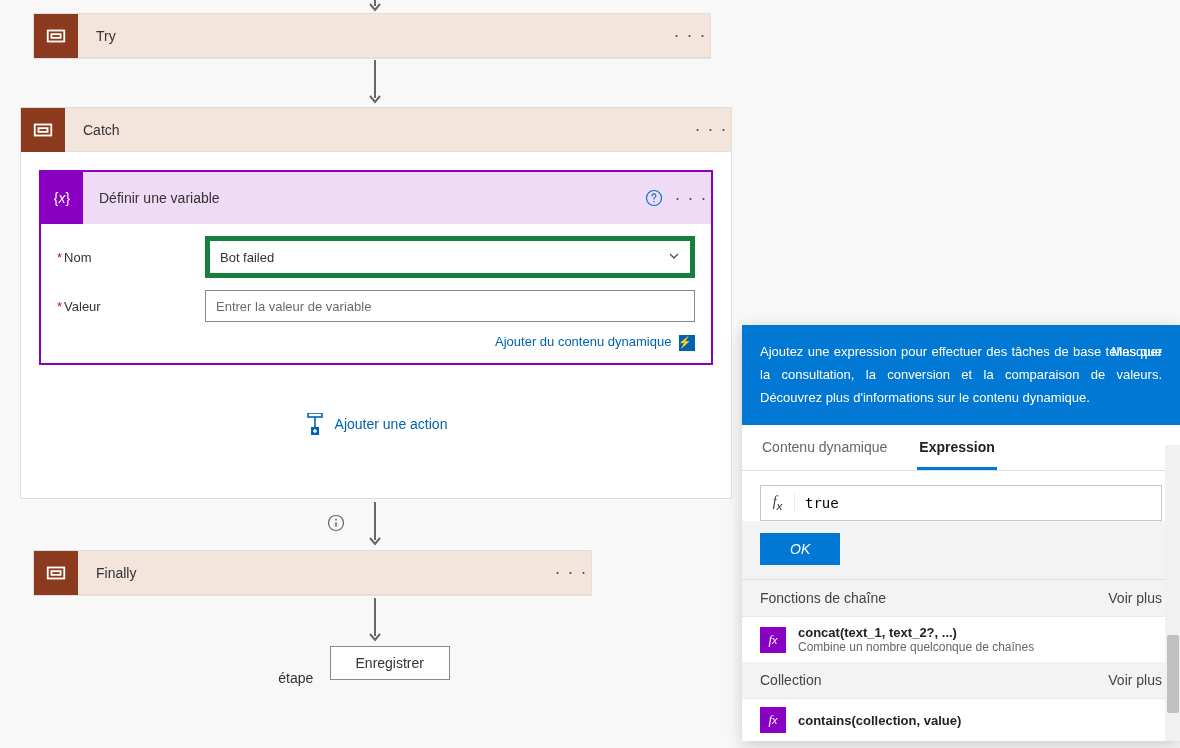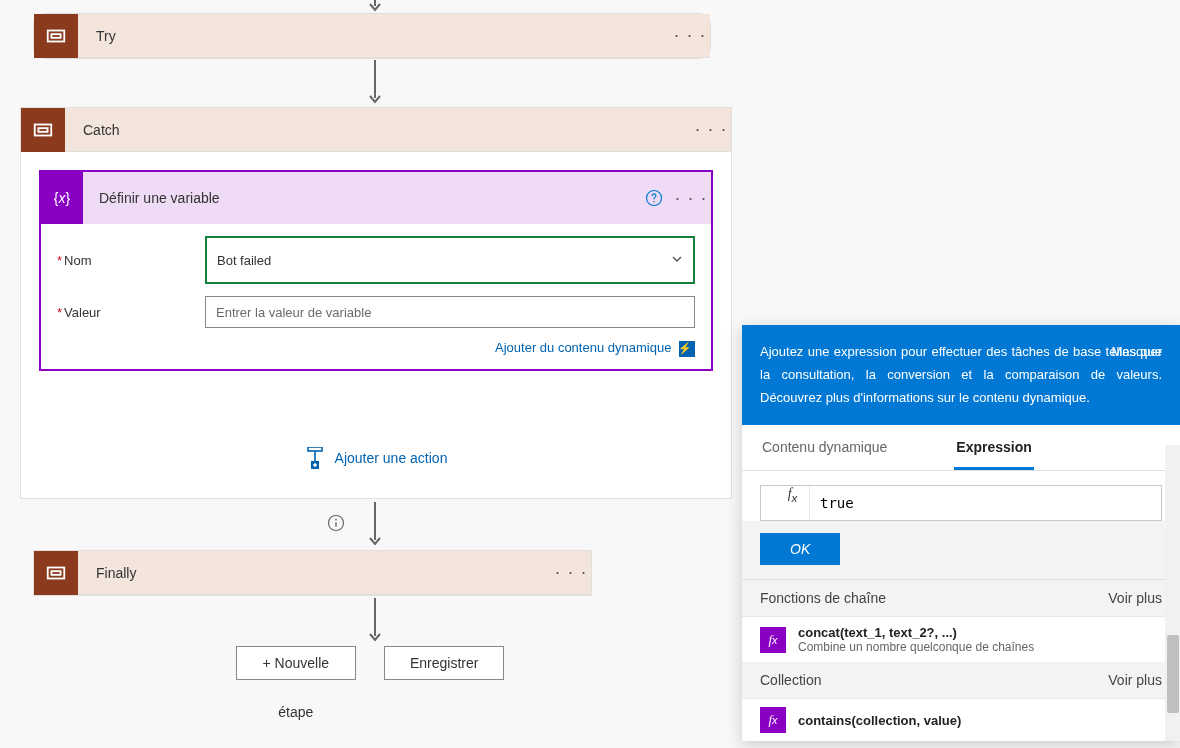--- a/index.html
+++ b/index.html
@@ -10,66 +10,66 @@
 .arrow-down { position: absolute; left: 369px; width: 12px; }
 .arrow-down svg { display: block; }
 
 .scope-block { position: absolute; background: #fff; border: 1px solid #e1dfdd; }
 .scope-header { display: flex; align-items: center; height: 44px; background: #f3e4dc; border-bottom: 1px solid #e1dfdd; }
 .scope-icon-box { width: 44px; height: 44px; background: #8b3a1e; display: flex; align-items: center; justify-content: center; }
 .scope-icon-box svg { width: 22px; height: 22px; }
 .scope-title { flex: 1; padding-left: 18px; font-size: 14px; color: #333; }
 .scope-more { width: 40px; text-align: center; color: #555; font-size: 18px; letter-spacing: 1px; cursor: pointer; }
 
-.try-block { left: 33px; top: 13px; width: 678px; border-radius: 12px; }
+.try-block { left: 33px; top: 13px; width: 678px; }
 
 .catch-block { left: 20px; top: 107px; width: 712px; height: 392px; }
 .catch-body { padding: 18px; }
 
 .action-card { border: 2px solid #8a00c2; background: #fff; }
 .action-header { display: flex; align-items: center; height: 52px; background: #efdbf5; }
 .action-icon-box { width: 42px; height: 52px; background: #8a00c2; display: flex; align-items: center; justify-content: center; color: #fff; font-size: 14px; }
 .action-title { flex: 1; padding-left: 16px; font-size: 14px; color: #333; }
 .action-help { width: 34px; height: 34px; display: flex; align-items: center; justify-content: center; color: #0078d4; cursor: pointer; }
 .action-more { width: 40px; text-align: center; color: #555; font-size: 18px; letter-spacing: 1px; cursor: pointer; }
 .action-body { padding: 12px 16px 8px 16px; }
 .form-row { display: flex; align-items: center; margin-bottom: 12px; }
 .form-label { width: 148px; font-size: 13px; color: #333; }
 .form-label .req { color: #c50f1f; margin-right: 2px; }
 .form-control { flex: 1; }
-.select-ctrl { border: 2px solid #15803d; height: 48px; display: flex; align-items: center; padding: 8px 10px; font-size: 13px; color: #333; background: #fff; cursor: pointer; position: relative; }
+.select-ctrl { border: 5px solid #15803d; height: 27px; display: flex; align-items: center; padding: 16px 10px; font-size: 13px; color: #333; background: #fff; cursor: pointer; position: relative; }
 .select-ctrl .chev { position: absolute; right: 10px; }
 .text-input { border: 1px solid #8a8886; height: 32px; width: 100%; padding: 0 10px; font-size: 13px; color: #3b82f6; background: #fff; }
 .text-input::placeholder { color: #6b6b6b; }
 .dyn-link-row { text-align: right; font-size: 13px; color: #0063b1; padding-bottom: 4px; }
 .dyn-link { cursor: pointer; }
 .dyn-link-icon { display: inline-flex; width: 16px; height: 16px; background: #0063b1; color: #fff; align-items: center; justify-content: center; font-size: 11px; vertical-align: middle; margin-left: 4px; border-right: 3px solid #0063b1; }
 
-.add-action-row { text-align: center; margin-top: 76px; }
+.add-action-row { text-align: center; margin-top: 48px; }
 .add-action-link { color: #0063b1; font-size: 14px; cursor: pointer; display: inline-flex; align-items: center; }
 .add-action-icon { display: inline-flex; margin-right: 10px; }
 
 .info-icon { position: absolute; left: 327px; top: 514px; width: 18px; height: 18px; color: #666; }
 
 .finally-block { left: 33px; top: 550px; width: 559px; }
 
 .bottom-buttons { position: absolute; left: 0; top: 646px; width: 740px; text-align: center; }
 .btn { display: inline-block; border: 1px solid #8a8886; background: #fff; padding: 8px 20px; font-size: 14px; color: #333; cursor: pointer; margin: 0 12px; min-width: 120px; }
 .btn-sub { display: block; border: none; background: transparent; font-size: 14px; color: #333; margin-top: 24px; }
 
 
 .panel { position: absolute; left: 742px; top: 325px; width: 438px; background: #fff; box-shadow: 0 4px 16px rgba(0,0,0,0.18); }
 .panel-blue { background: #0078d4; color: #fff; padding: 16px 18px; font-size: 13px; line-height: 1.75; text-align: justify; position: relative; }
 .panel-blue .hide-link { position: absolute; right: 18px; top: 16px; cursor: pointer; }
 .panel-blue a { color: #fff; cursor: pointer; }
-.panel-tabs { display: flex; padding: 0 18px; border-bottom: 1px solid #e1dfdd; gap: 37px; }
+.panel-tabs { display: flex; padding: 0 18px; border-bottom: 1px solid #e1dfdd; }
 .panel-tab { padding: 14px 2px 12px 2px; margin-right: 28px; font-size: 14px; color: #666; cursor: pointer; }
 .panel-tab.active { color: #222; border-bottom: 3px solid #0078d4; font-weight: 600; }
 .expr-input-row { padding: 14px 18px 8px 18px; }
-.expr-input { display: flex; border: 1px solid #c8c8c8; height: 36px; background: #fff; padding-left: 15px; }
+.expr-input { display: flex; align-items: center; border: 1px solid #c8c8c8; height: 36px; background: #fff; }
 .expr-fx { width: 34px; text-align: center; font-style: italic; font-size: 14px; color: #333; border-right: 1px solid #e8e8e8; font-family: serif; }
 .expr-field { flex: 1; border: none; outline: none; padding: 0 10px; font-family: Consolas, monospace; font-size: 14px; }
 .ok-row { padding: 0 18px 14px 18px; background: #f3f3f3; border-bottom: 1px solid #e1dfdd; padding-top: 12px; margin-top: -8px; }
 .ok-btn { background: #0078d4; color: #fff; border: none; padding: 8px 30px; font-size: 14px; cursor: pointer; font-style: italic; }
 .func-section-header { display: flex; justify-content: space-between; padding: 10px 18px; font-size: 14px; color: #444; background: #f3f3f3; border-bottom: 1px solid #e8e8e8; }
 .func-section-header .see-more { color: #444; cursor: pointer; }
 .func-item { display: flex; align-items: center; padding: 8px 18px; cursor: pointer; }
 .func-icon { width: 26px; height: 26px; background: #8a00c2; color: #fff; display: flex; align-items: center; justify-content: center; font-style: italic; font-family: serif; font-size: 13px; margin-right: 12px; }
 .func-text .fn-name { font-size: 13px; color: #222; font-weight: 600; }
 .func-text .fn-desc { font-size: 12px; color: #666; }
@@ -206,21 +206,20 @@
 
   <div class="arrow-down" style="top:598px;">
     <svg width="12" height="46" viewBox="0 0 12 46">
         <line x1="6" y1="0" x2="6" y2="38" stroke="#666" stroke-width="2"></line>
         <polyline points="1,36 6,42 11,36" fill="none" stroke="#666" stroke-width="2"></polyline>
       </svg>
   </div>
 
   <div class="bottom-buttons">
     <span style="display:inline-block; vertical-align:top; text-align:center;">
-      <button class="btn">+ Nouvelle</button>
       <span class="btn-sub">étape</span>
     </span>
     <button class="btn" style="vertical-align:top;">Enregistrer</button>
   </div>
 
 </div>
 
 <div class="panel">
   <div class="panel-blue">
     <span class="hide-link">Masquer</span>

